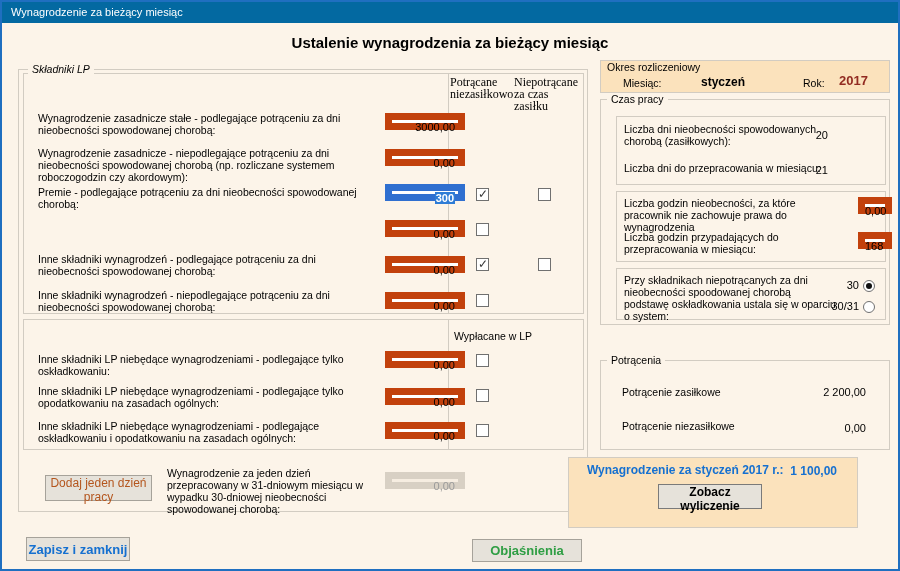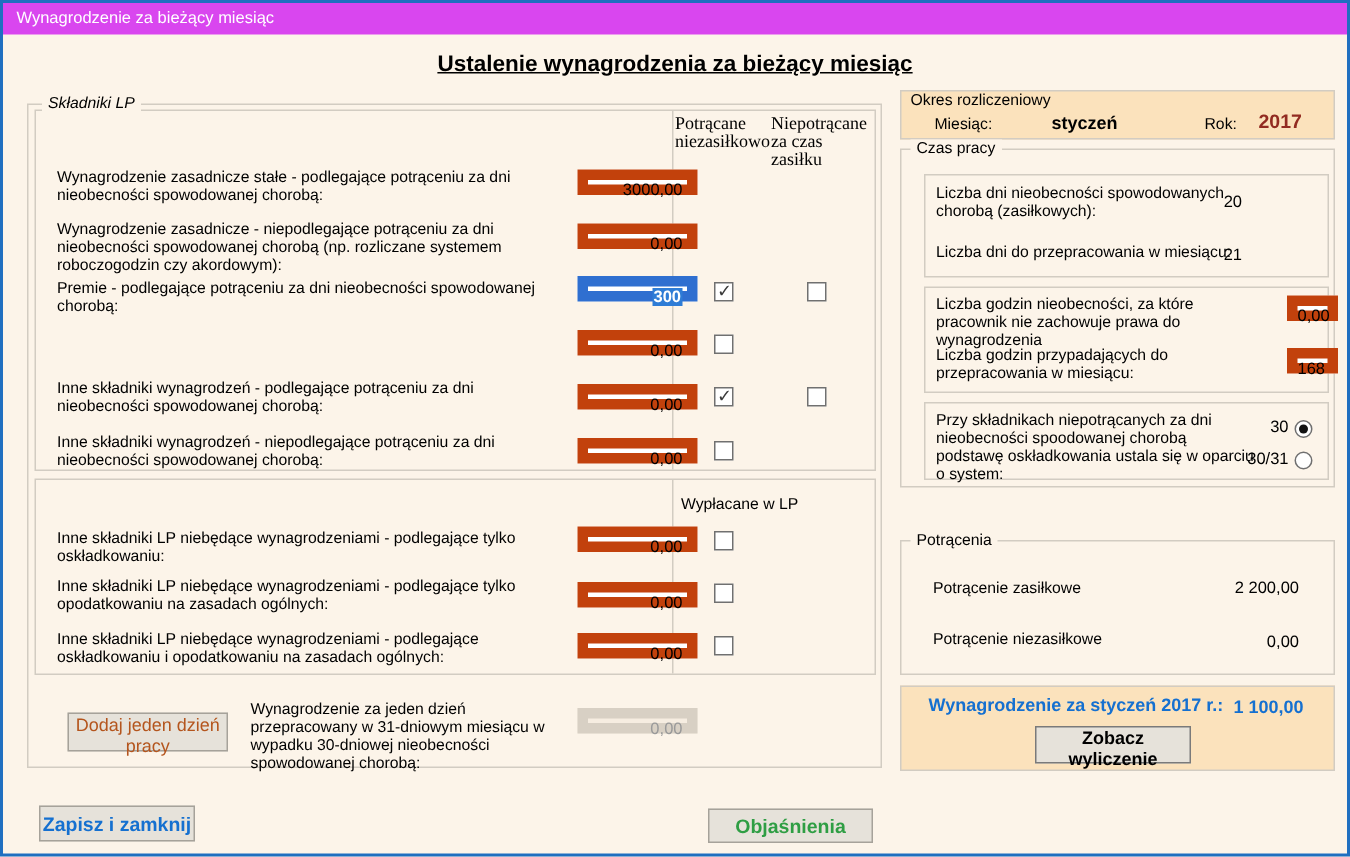--- a/index.html
+++ b/index.html
@@ -1,20 +1,20 @@
 <!DOCTYPE html>
 <html><head>
 <meta charset="utf-8">
 <style>
   * { margin:0; padding:0; box-sizing:border-box; }
   html,body { width:900px; height:571px; }
   body { font-family:"Liberation Sans", sans-serif; background:#fcf4e9; }
   .window { position:relative; width:900px; height:571px; border:2px solid #1f6fc0; background:#fcf4e9; overflow:hidden; }
-  .titlebar { position:absolute; left:0; top:0; width:100%; height:21px; background:#d946ef; color:#fff; font-size:11px; line-height:21px; padding-left:9px; }
-  .heading { position:absolute; left:0; top:32px; width:100%; text-align:center; font-size:15px; font-weight:bold; color:#000;text-decoration:underline; }
+  .titlebar { position:absolute; left:0; top:0; width:100%; height:21px; background:#0369a1; color:#fff; font-size:11px; line-height:21px; padding-left:9px; }
+  .heading { position:absolute; left:0; top:32px; width:100%; text-align:center; font-size:15px; font-weight:bold; color:#000; }
   .caption { position:absolute; font-size:10.5px; color:#000; background:#fcf4e9; padding:0 4px; z-index:3; }
   .frame { position:absolute; border:1px solid #d2ccc2; }
   .panel { position:absolute; border:1px solid #d2ccc2; }
   .lbl { position:absolute; font-size:10.5px; line-height:12px; color:#000; }
   .tb { position:absolute; width:80px; height:17px; background:#fff; border:7px solid #c2410c; font-size:11px; line-height:15px; text-align:right; padding-right:3px; color:#000;margin-left:20px; }
   .tb.focused { border-color:#2f6fd0; }
   .tb .sel { background:#2e7cd6; color:#fff; padding:0 1px; }
   .tb.small { width:34px; }
   .tb.disabled { background:#f6ede1; border-color:#d8d0c4; color:#9a9a9a; }
   .cb { position:absolute; width:13px; height:13px; background:#fff; border:1px solid #707070; }
@@ -121,21 +121,21 @@
   <div class="val" style="left:817px; top:298px; width:40px;">30/31</div>
   <span class="radio" style="left:861px; top:299px;"></span>
 
   <span class="caption" style="left:605px; top:352px;">Potrącenia</span>
   <div class="frame" style="left:598px; top:358px; width:290px; height:90px;"></div>
   <div class="lbl" style="left:620px; top:384px; width:180px;">Potrącenie zasiłkowe</div>
   <div class="val" style="left:760px; top:384px; width:104px;">2 200,00</div>
   <div class="lbl" style="left:620px; top:418px; width:180px;">Potrącenie niezasiłkowe</div>
   <div class="val" style="left:760px; top:420px; width:104px;">0,00</div>
 
-  <div class="frame orange" style="left:598px; top:455px; width:290px; height:57px;">
+  <div class="frame orange" style="left:566px; top:455px; width:290px; height:71px;">
     <span class="lbl boldblue" style="left:18px; top:6px; font-size:12px;">Wynagrodzenie za styczeń 2017 r.:</span>
     <span class="val boldblue" style="left:158px; top:6px; width:110px; font-size:12px;">1 100,00</span>
     <button class="btn" style="left:89px; top:26px; width:104px; height:25px; font-weight:bold; border-color:#7a7a7a;">Zobacz wyliczenie</button>
   </div>
 
   <button class="btn" style="left:24px; top:535px; width:104px; height:24px; font-size:13px; font-weight:bold; color:#1570d0;">Zapisz i zamknij</button>
   <button class="btn" style="left:470px; top:537px; width:110px; height:23px; font-size:13px; font-weight:bold; color:#2f9e44;">Objaśnienia</button>
 </div>
 
 </body></html>

